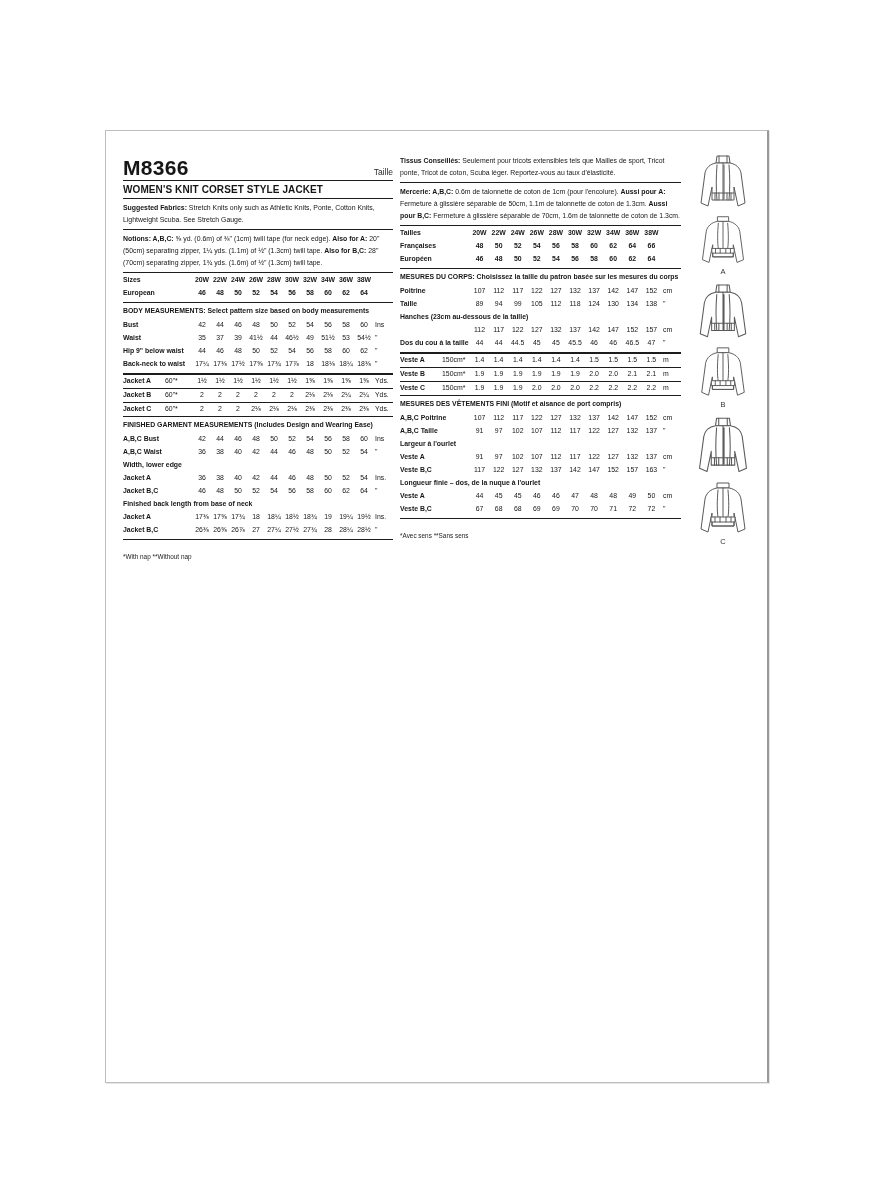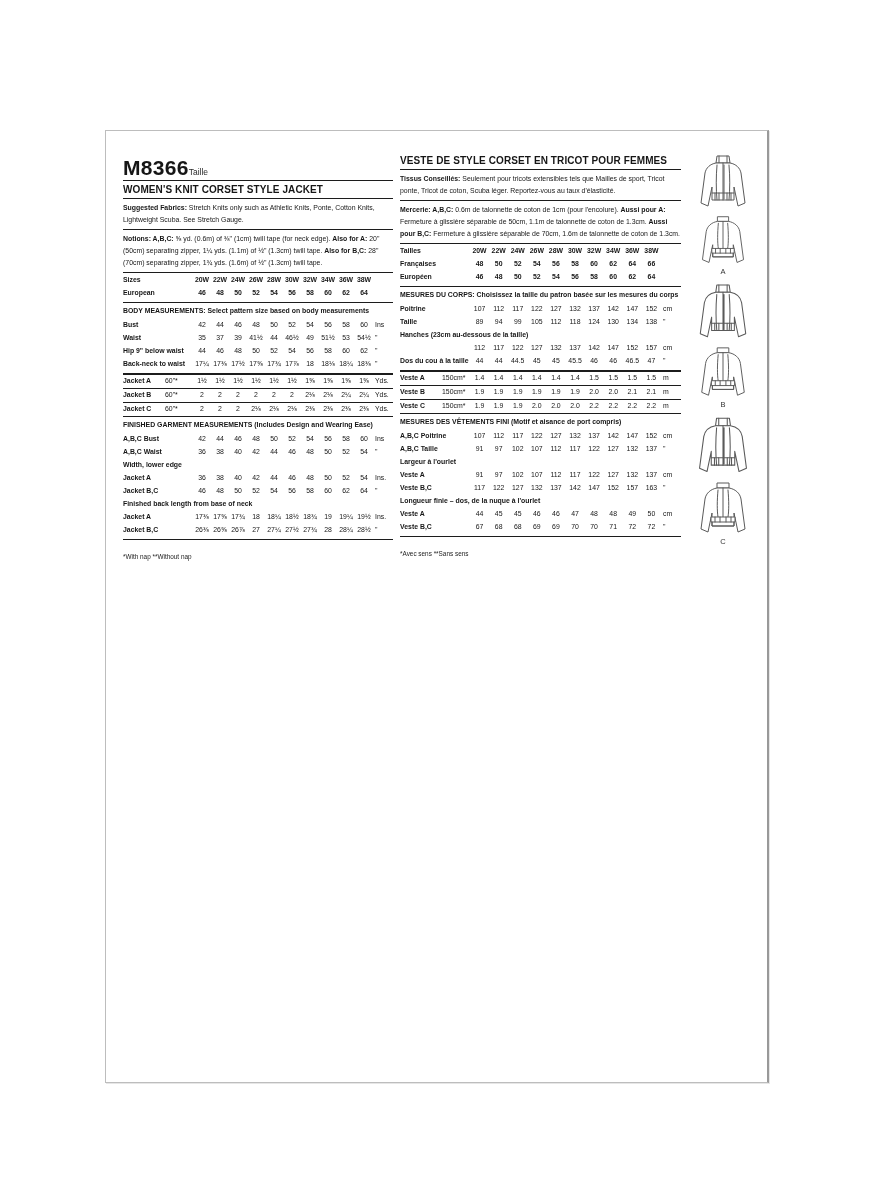--- a/index.html
+++ b/index.html
@@ -1,21 +1,21 @@
 <!DOCTYPE html>
 <html><head>
 <meta charset="utf-8">
 <style>
   html,body{margin:0;padding:0;background:#ffffff;}
   body{width:873px;height:1200px;position:relative;font-family:"Liberation Sans",sans-serif;color:#161616;-webkit-font-smoothing:antialiased;}
   .sheet{position:absolute;left:105px;top:130px;width:661px;height:951px;background:#fff;border:1px solid #bdbdbd;border-right:2px solid #999;box-shadow:1px 1px 0 #e6e6e6;}
   .col{position:absolute;top:21px;font-size:6.9px;line-height:12px;}
   .col-en{left:17px;width:270px;}
   .col-fr{left:294px;width:281px;}
-  .hdr{display:flex;align-items:flex-end;height:26px;border-bottom:1px solid #1c1c1c;padding-bottom:2px;}
+  .hdr{display:flex;justify-content:space-between;align-items:flex-end;height:26px;border-bottom:1px solid #1c1c1c;padding-bottom:2px;gap:39px;}
   .pattern-number{font-size:21px;font-weight:bold;letter-spacing:.3px;line-height:20px;}
   .difficulty{font-size:8.5px;color:#2a2a2a;}
   .titlebar{font-weight:bold;font-size:10px;padding:3px 0 2px 0;border-bottom:1px solid #1c1c1c;letter-spacing:.1px;}
   .para{padding:3px 0 3px 0;border-bottom:1px solid #1c1c1c;}
   .para b{font-weight:bold;}
   .sec-head{font-weight:bold;padding:2px 0 1px 0;}
   .tblock{border-bottom:1px solid #1c1c1c;padding:1px 0 2px 0;}
   .trow{display:flex;align-items:baseline;height:13px;}
   .trow.hr{border-top:1px solid #1c1c1c;}
   .tlabel{flex:0 0 70px;font-weight:bold;white-space:nowrap;overflow:hidden;}
@@ -272,21 +272,20 @@
           <span class="tval">28</span>
           <span class="tval">28¼</span>
           <span class="tval">28½</span>
           <span class="tunit">"</span>
         </div>
       </div>
     <div class="footnote">*With nap    **Without nap</div>
   </div>
 
   <div class="col col-fr">
-    <div class="titlebar">VESTE DE STYLE CORSET EN TRICOT POUR FEMMES</div>
     <div class="para"><b>Tissus Conseillés:</b><span> Seulement pour tricots extensibles tels que Mailles de sport, Tricot ponte, Tricot de coton, Scuba léger. Reportez-vous au taux d'élasticité.</span></div>
     <div class="para"><b>Mercerie: A,B,C:</b><span> 0.6m de talonnette de coton de 1cm (pour l'encolure). </span><b>Aussi pour A:</b><span> Fermeture à glissière séparable de 50cm, 1.1m de talonnette de coton de 1.3cm. </span><b>Aussi pour B,C:</b><span> Fermeture à glissière séparable de 70cm, 1.6m de talonnette de coton de 1.3cm.</span></div>
     <div class="tblock">
         <div class="trow allbold">
           <span class="tlabel">Tailles</span>
           <span class="tval">20W</span>
           <span class="tval">22W</span>
           <span class="tval">24W</span>
           <span class="tval">26W</span>
           <span class="tval">28W</span>

